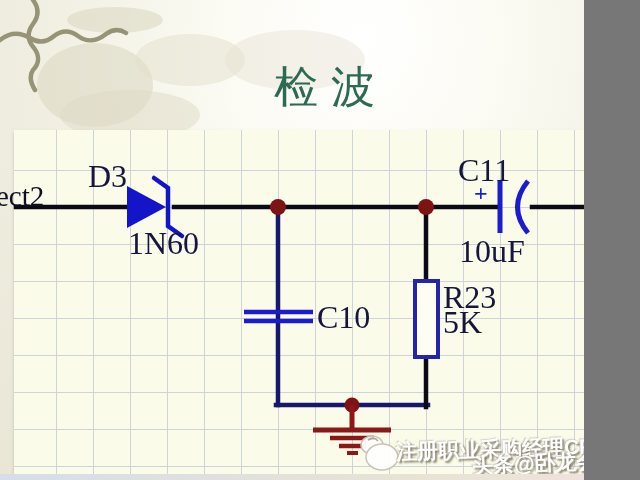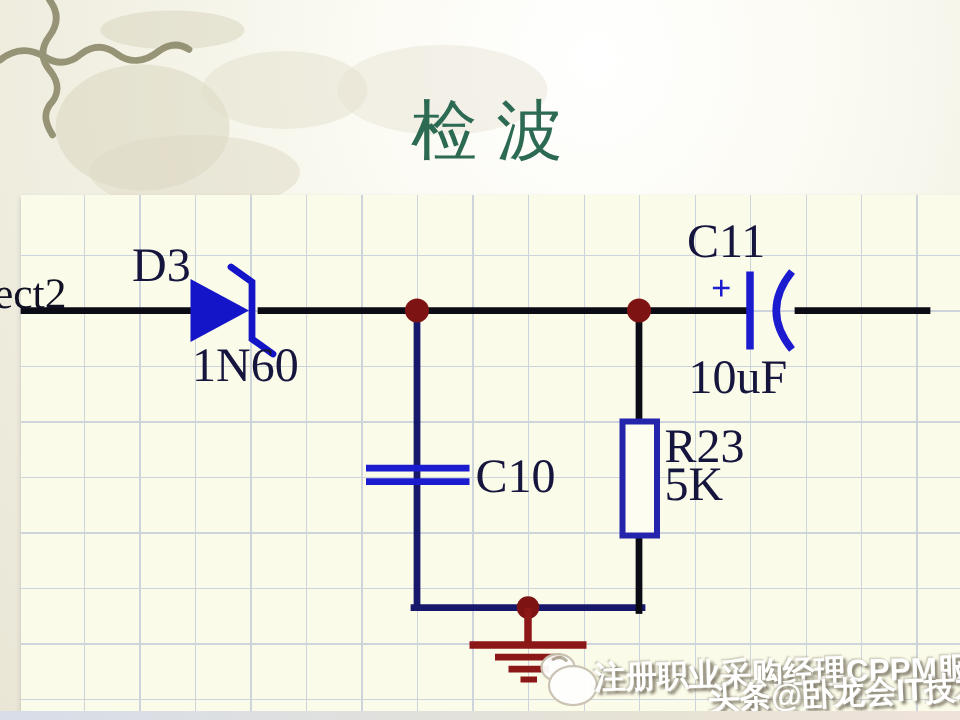--- a/index.html
+++ b/index.html
@@ -1,17 +1,17 @@
 <!DOCTYPE html>
 <html><head>
 <meta charset="utf-8">
 <style>
   html,body{margin:0;padding:0;background:#777;}
   .slide{
-    position:relative; width:640px; height:480px; overflow:hidden;
+    position:relative; width:584px; height:480px; overflow:hidden;
     background:radial-gradient(ellipse at 62% 8%, #ffffff 0%, #fbfaf2 30%, #f0eee0 65%, #e9e6d6 100%);
     font-family:"Liberation Serif","DejaVu Serif",serif;
   }
   .deco-svg{position:absolute; left:0; top:0; pointer-events:none;}
   .page-title{
     position:absolute; left:274px; top:58px;
     font-size:44px; letter-spacing:13px; color:#2d6a53;
     font-family:"Liberation Serif","DejaVu Serif",serif;
     white-space:nowrap;
   }
@@ -130,21 +130,21 @@
     <g opacity="0.95">
       <ellipse cx="372" cy="445" rx="11" ry="9" fill="#ffffff" stroke="#c9c2b2" stroke-width="1.5"></ellipse>
       <ellipse cx="382" cy="457" rx="16" ry="13" fill="#ffffff" stroke="#c9c2b2" stroke-width="1.5"></ellipse>
       <path d="M 368 440 q 6 -4 10 1" fill="none" stroke="#b4ac9a" stroke-width="2"></path>
     </g>
   </svg>
 
   <span class="lbl net" style="left:-4px; top:182px;">ect2</span>
   <span class="lbl" style="left:88px;  top:160px;">D3</span>
   <span class="lbl" style="left:92px;  top:227px;margin-left:36px;">1N60</span>
-  <span class="lbl" style="left:458px; top:144px;font-family:Liberation Serif, serif;">C11</span>
+  <span class="lbl" style="left:458px; top:154px;font-family:Liberation Serif, serif;">C11</span>
   <span class="lbl plus" style="left:474px; top:181px;">+</span>
   <span class="lbl" style="left:459px; top:235px;">10uF</span>
   <span class="lbl" style="left:317px; top:301px;">C10</span>
   <span class="lbl" style="left:443px; top:281px;">R23</span>
   <span class="lbl" style="left:443px; top:306px;">5K</span>
 
   <span class="wm wm1">注册职业采购经理CPPM服务号</span>
   <span class="wm wm2">头条@卧龙会IT技术</span>
 
   <div class="bottom-strip"></div>

